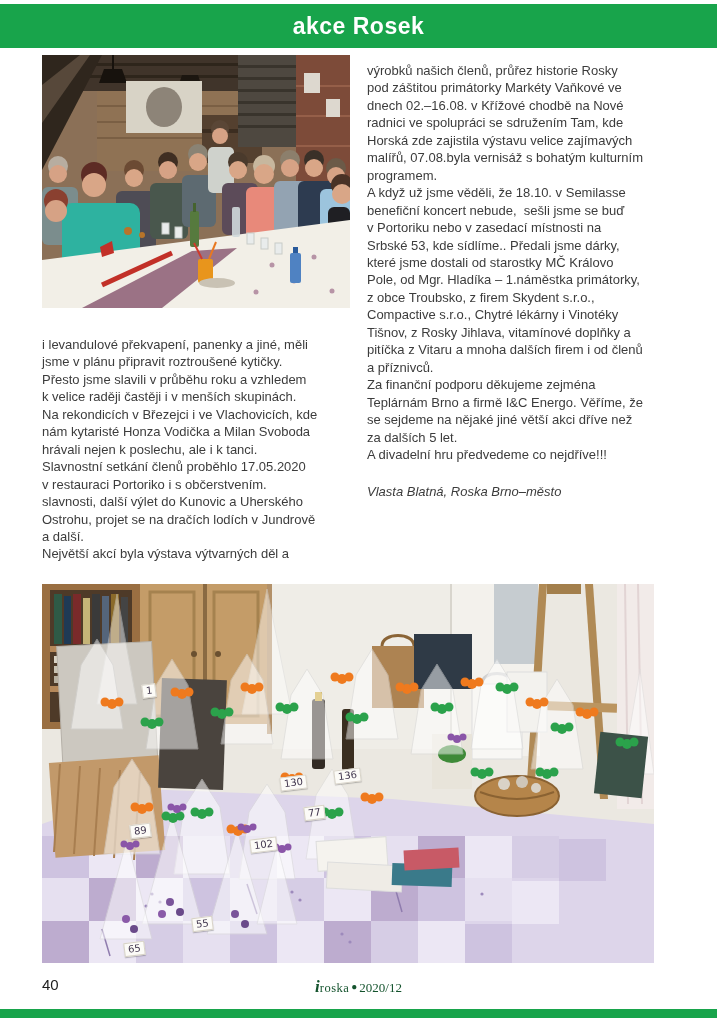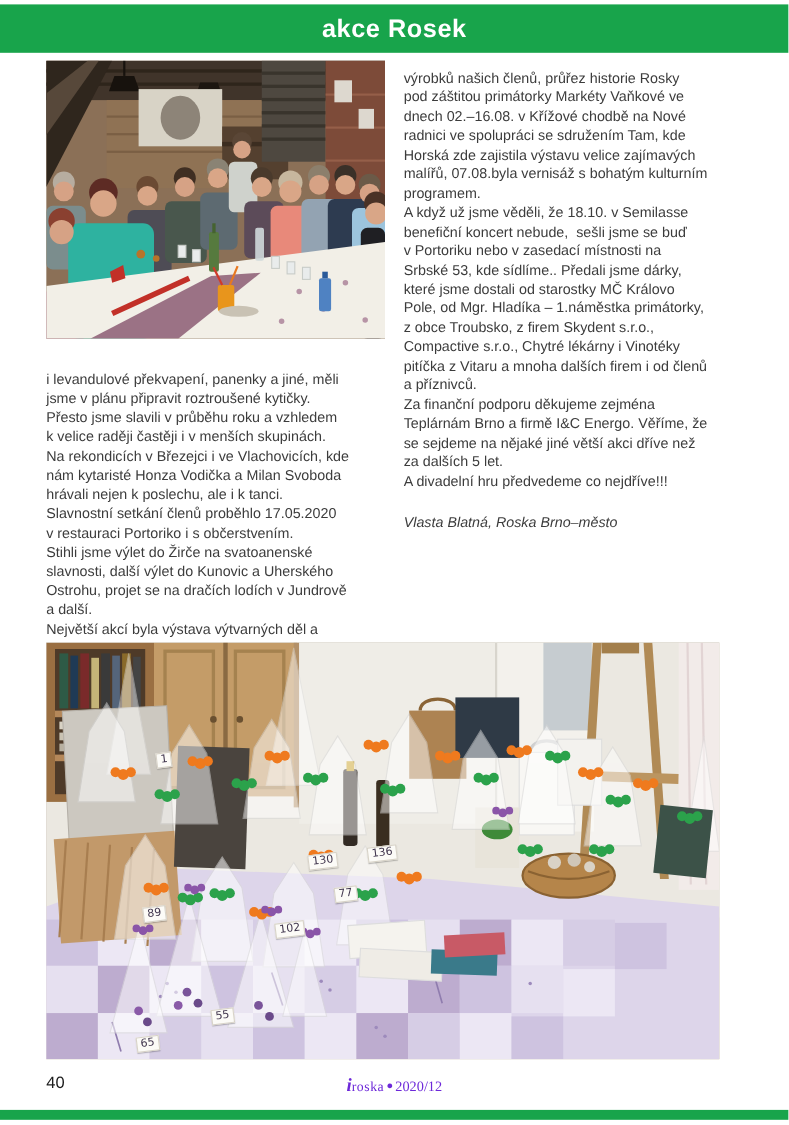--- a/index.html
+++ b/index.html
@@ -12,21 +12,21 @@
   .photo svg{display:block;}
   .photo-top{left:42px;top:55px;width:308px;height:253px;}
   .photo-bottom{left:42px;top:584px;width:612px;height:379px;}
   .col{position:absolute;width:318px;color:#3c3c3c;font-size:13px;line-height:17.45px;margin-top:18px;}
   .col-left{left:42px;top:318px;}
   .col-right{left:367px;top:44px;}
   .ln{white-space:pre-wrap;min-height:17.45px;}
   .byline{font-style:italic;margin-top:20px;white-space:pre-wrap;}
   .footer-page{position:absolute;left:42px;top:976px;font-size:15px;font-weight:normal;color:#1d1d1d;}
   .footer-brand{position:absolute;left:0;top:977px;width:717px;text-align:center;
-        font-family:"Liberation Serif",serif;font-size:13px;color:#6d28d9;}
+        font-family:"Liberation Serif",serif;font-size:13px;color:#14532d;}
   .brand-i{font-style:italic;font-weight:bold;font-size:17px;}
   .brand-name{letter-spacing:.5px;font-size:12.5px;}
   .brand-bullet{font-size:10px;vertical-align:2px;padding:0 2px;}
   .bottom-bar{position:absolute;left:0;top:1009px;width:717px;height:9px;background:#18a44b;}
   .tag{position:absolute;background:#fcfbf7;border:1px solid #d8d3c8;color:#41364e;
         font-family:"DejaVu Sans",sans-serif;font-size:10px;line-height:12px;padding:0 3px;
         transform:rotate(-7deg);box-shadow:0 1px 1px rgba(0,0,0,.25);}
 </style>
 </head>
 <body>
@@ -149,21 +149,20 @@
   <div class="col col-left">
     <div class="ln">i levandulové překvapení, panenky a jiné, měli</div>
     <div class="ln">jsme v plánu připravit roztroušené kytičky.</div>
     <div class="ln">Přesto jsme slavili v průběhu roku a vzhledem</div>
     <div class="ln">k velice raději častěji i v menších skupinách.</div>
     <div class="ln">Na rekondicích v Březejci i ve Vlachovicích, kde</div>
     <div class="ln">nám kytaristé Honza Vodička a Milan Svoboda</div>
     <div class="ln">hrávali nejen k poslechu, ale i k tanci.</div>
     <div class="ln">Slavnostní setkání členů proběhlo 17.05.2020</div>
     <div class="ln">v restauraci Portoriko i s občerstvením.</div>
-    <div class="ln">Stihli jsme výlet do Žirče na svatoanenské</div>
     <div class="ln">slavnosti, další výlet do Kunovic a Uherského</div>
     <div class="ln">Ostrohu, projet se na dračích lodích v Jundrově</div>
     <div class="ln">a další.</div>
     <div class="ln">Největší akcí byla výstava výtvarných děl a</div>
   </div>
 
   <div class="col col-right">
     <div class="ln">výrobků našich členů, průřez historie Rosky</div>
     <div class="ln">pod záštitou primátorky Markéty Vaňkové ve</div>
     <div class="ln">dnech 02.–16.08. v Křížové chodbě na Nové</div>
@@ -172,20 +171,21 @@
     <div class="ln">malířů, 07.08.byla vernisáž s bohatým kulturním</div>
     <div class="ln">programem.</div>
     <div class="ln">A když už jsme věděli, že 18.10. v Semilasse</div>
     <div class="ln">benefiční koncert nebude,  sešli jsme se buď</div>
     <div class="ln">v Portoriku nebo v zasedací místnosti na</div>
     <div class="ln">Srbské 53, kde sídlíme.. Předali jsme dárky,</div>
     <div class="ln">které jsme dostali od starostky MČ Královo</div>
     <div class="ln">Pole, od Mgr. Hladíka – 1.náměstka primátorky,</div>
     <div class="ln">z obce Troubsko, z firem Skydent s.r.o.,</div>
     <div class="ln">Compactive s.r.o., Chytré lékárny i Vinotéky</div>
+    <div class="ln">Tišnov, z Rosky Jihlava, vitamínové doplňky a</div>
     <div class="ln">pitíčka z Vitaru a mnoha dalších firem i od členů</div>
     <div class="ln">a příznivců.</div>
     <div class="ln">Za finanční podporu děkujeme zejména</div>
     <div class="ln">Teplárnám Brno a firmě I&amp;C Energo. Věříme, že</div>
     <div class="ln">se sejdeme na nějaké jiné větší akci dříve než</div>
     <div class="ln">za dalších 5 let.</div>
     <div class="ln">A divadelní hru předvedeme co nejdříve!!!</div>
     <div class="byline">Vlasta Blatná, Roska Brno–město</div>
   </div>
 

